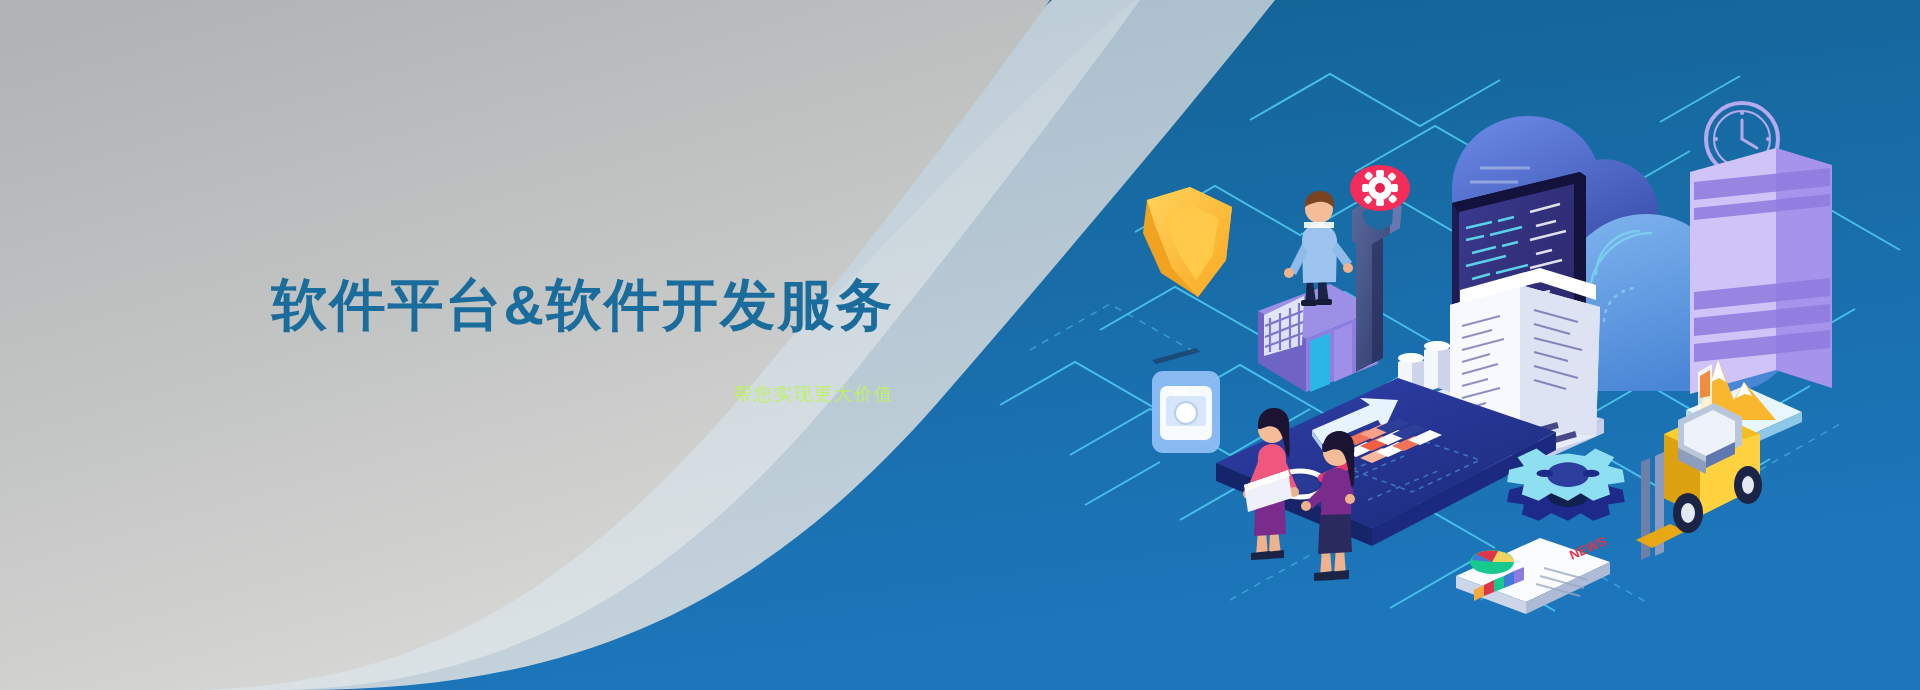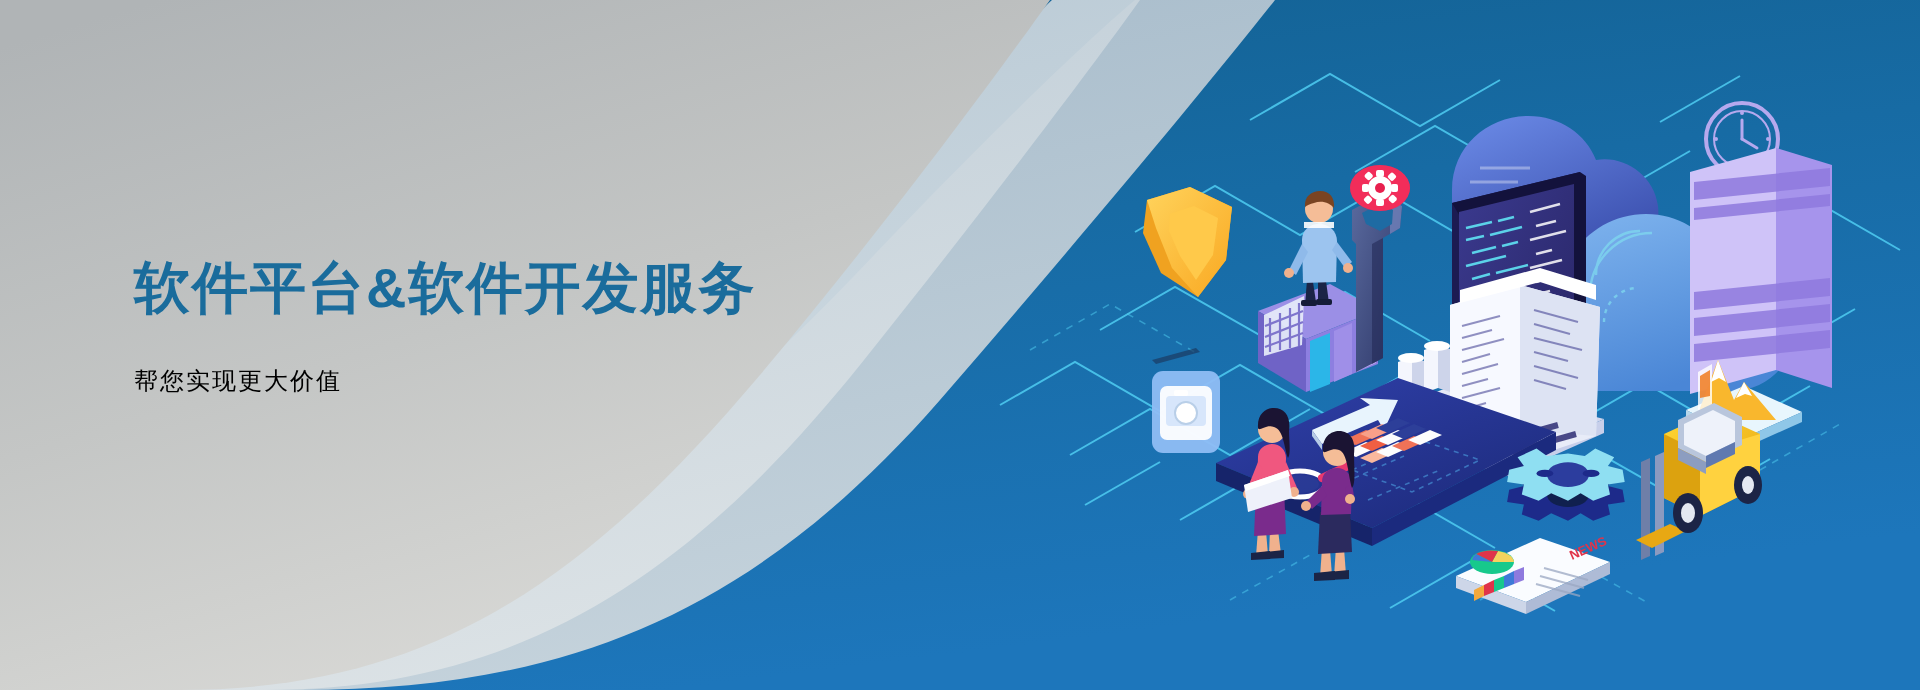--- a/index.html
+++ b/index.html
@@ -10,41 +10,42 @@
     width:1920px;height:690px;
     overflow:hidden;
     font-family:"Liberation Sans","DejaVu Sans",sans-serif;
     background:#16699f;
   }
   .art{position:absolute;top:0;left:0;width:1920px;height:690px;display:block;}
 
   
   .copy{
     position:absolute;
-    left:134px;top:255px;
+    left:134px;top:272px;
     width:760px;
     z-index:40;
+    text-align:right;
   }
   .headline{
     margin:0;
     font-size:56px;
     line-height:1.18;
     font-weight:700;
     letter-spacing:2px;
     color:#1a6c9c;
     white-space:nowrap;
   }
   .subline{
     margin:0;
     padding-top:46px;
-    font-size:24px;
+    font-size:18px;
     line-height:1.2;
     font-weight:400;
     letter-spacing:2px;
-    color:#000000;
+    color:#bef264;
     white-space:nowrap;
   }
 </style>
 </head>
 <body>
 
 <div class="banner">
 
   <svg class="art" viewBox="0 0 1920 690" width="1920" height="690" preserveAspectRatio="none" xmlns="http://www.w3.org/2000/svg">
     <defs>

